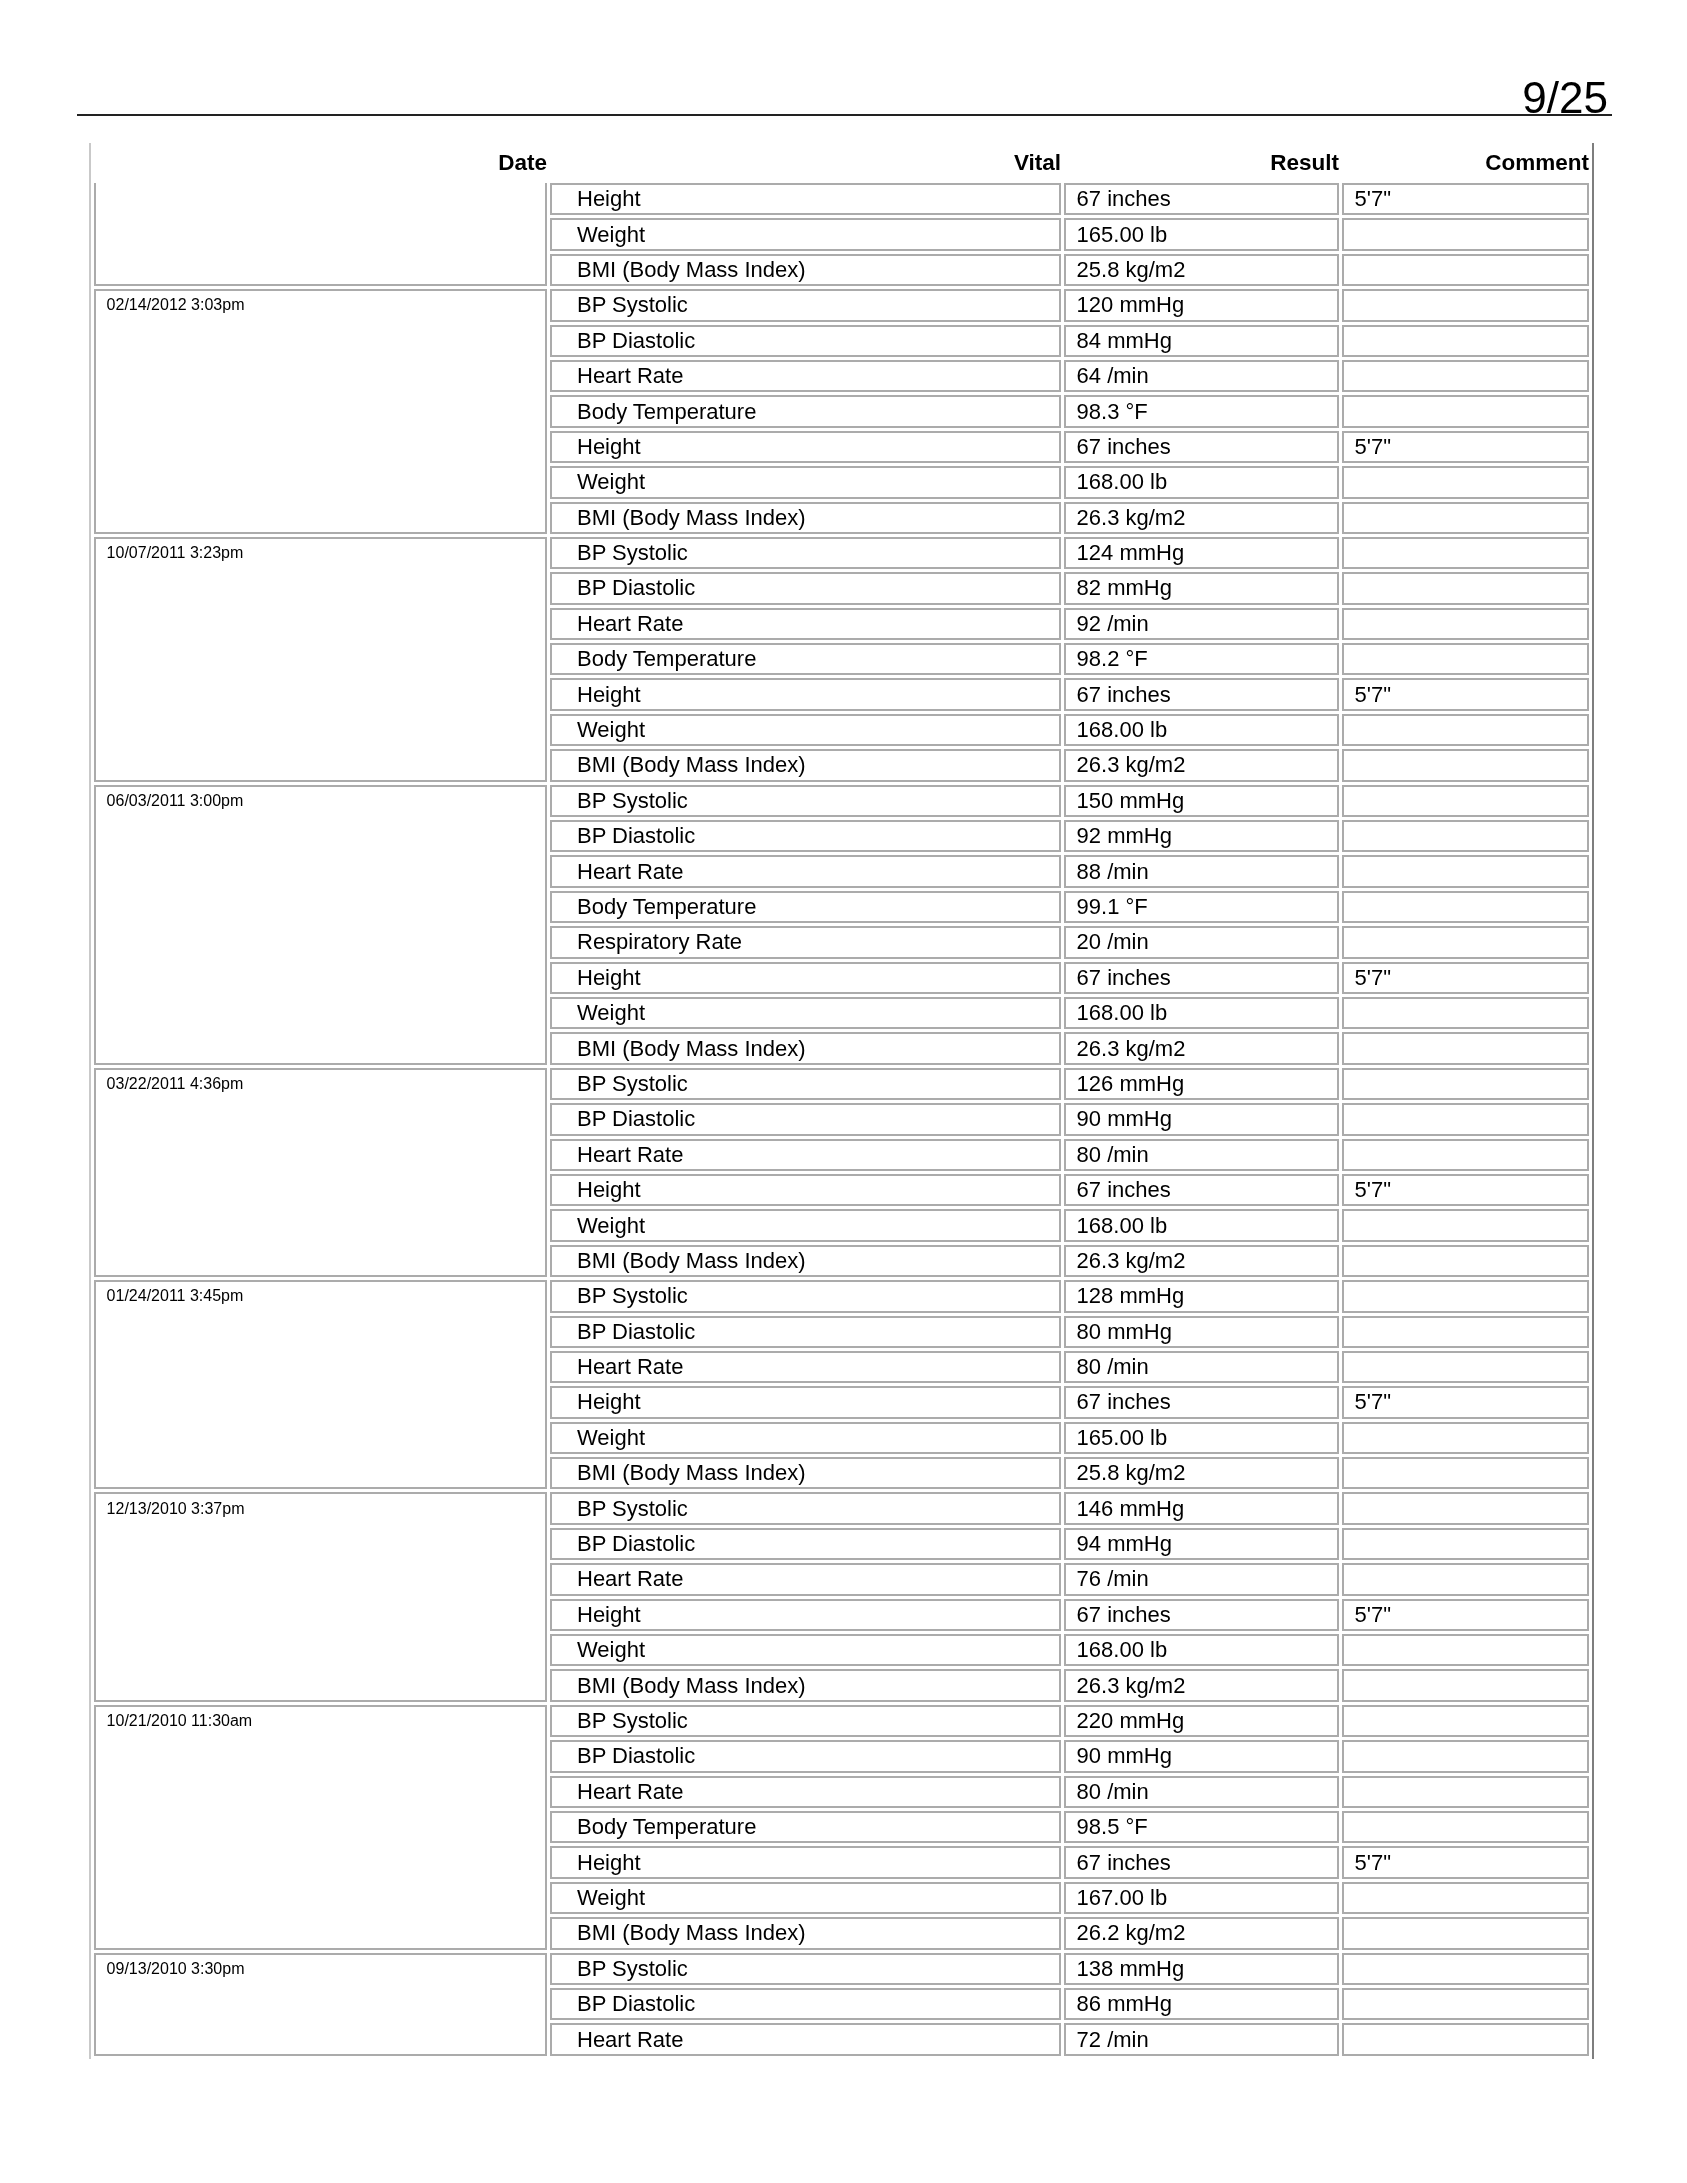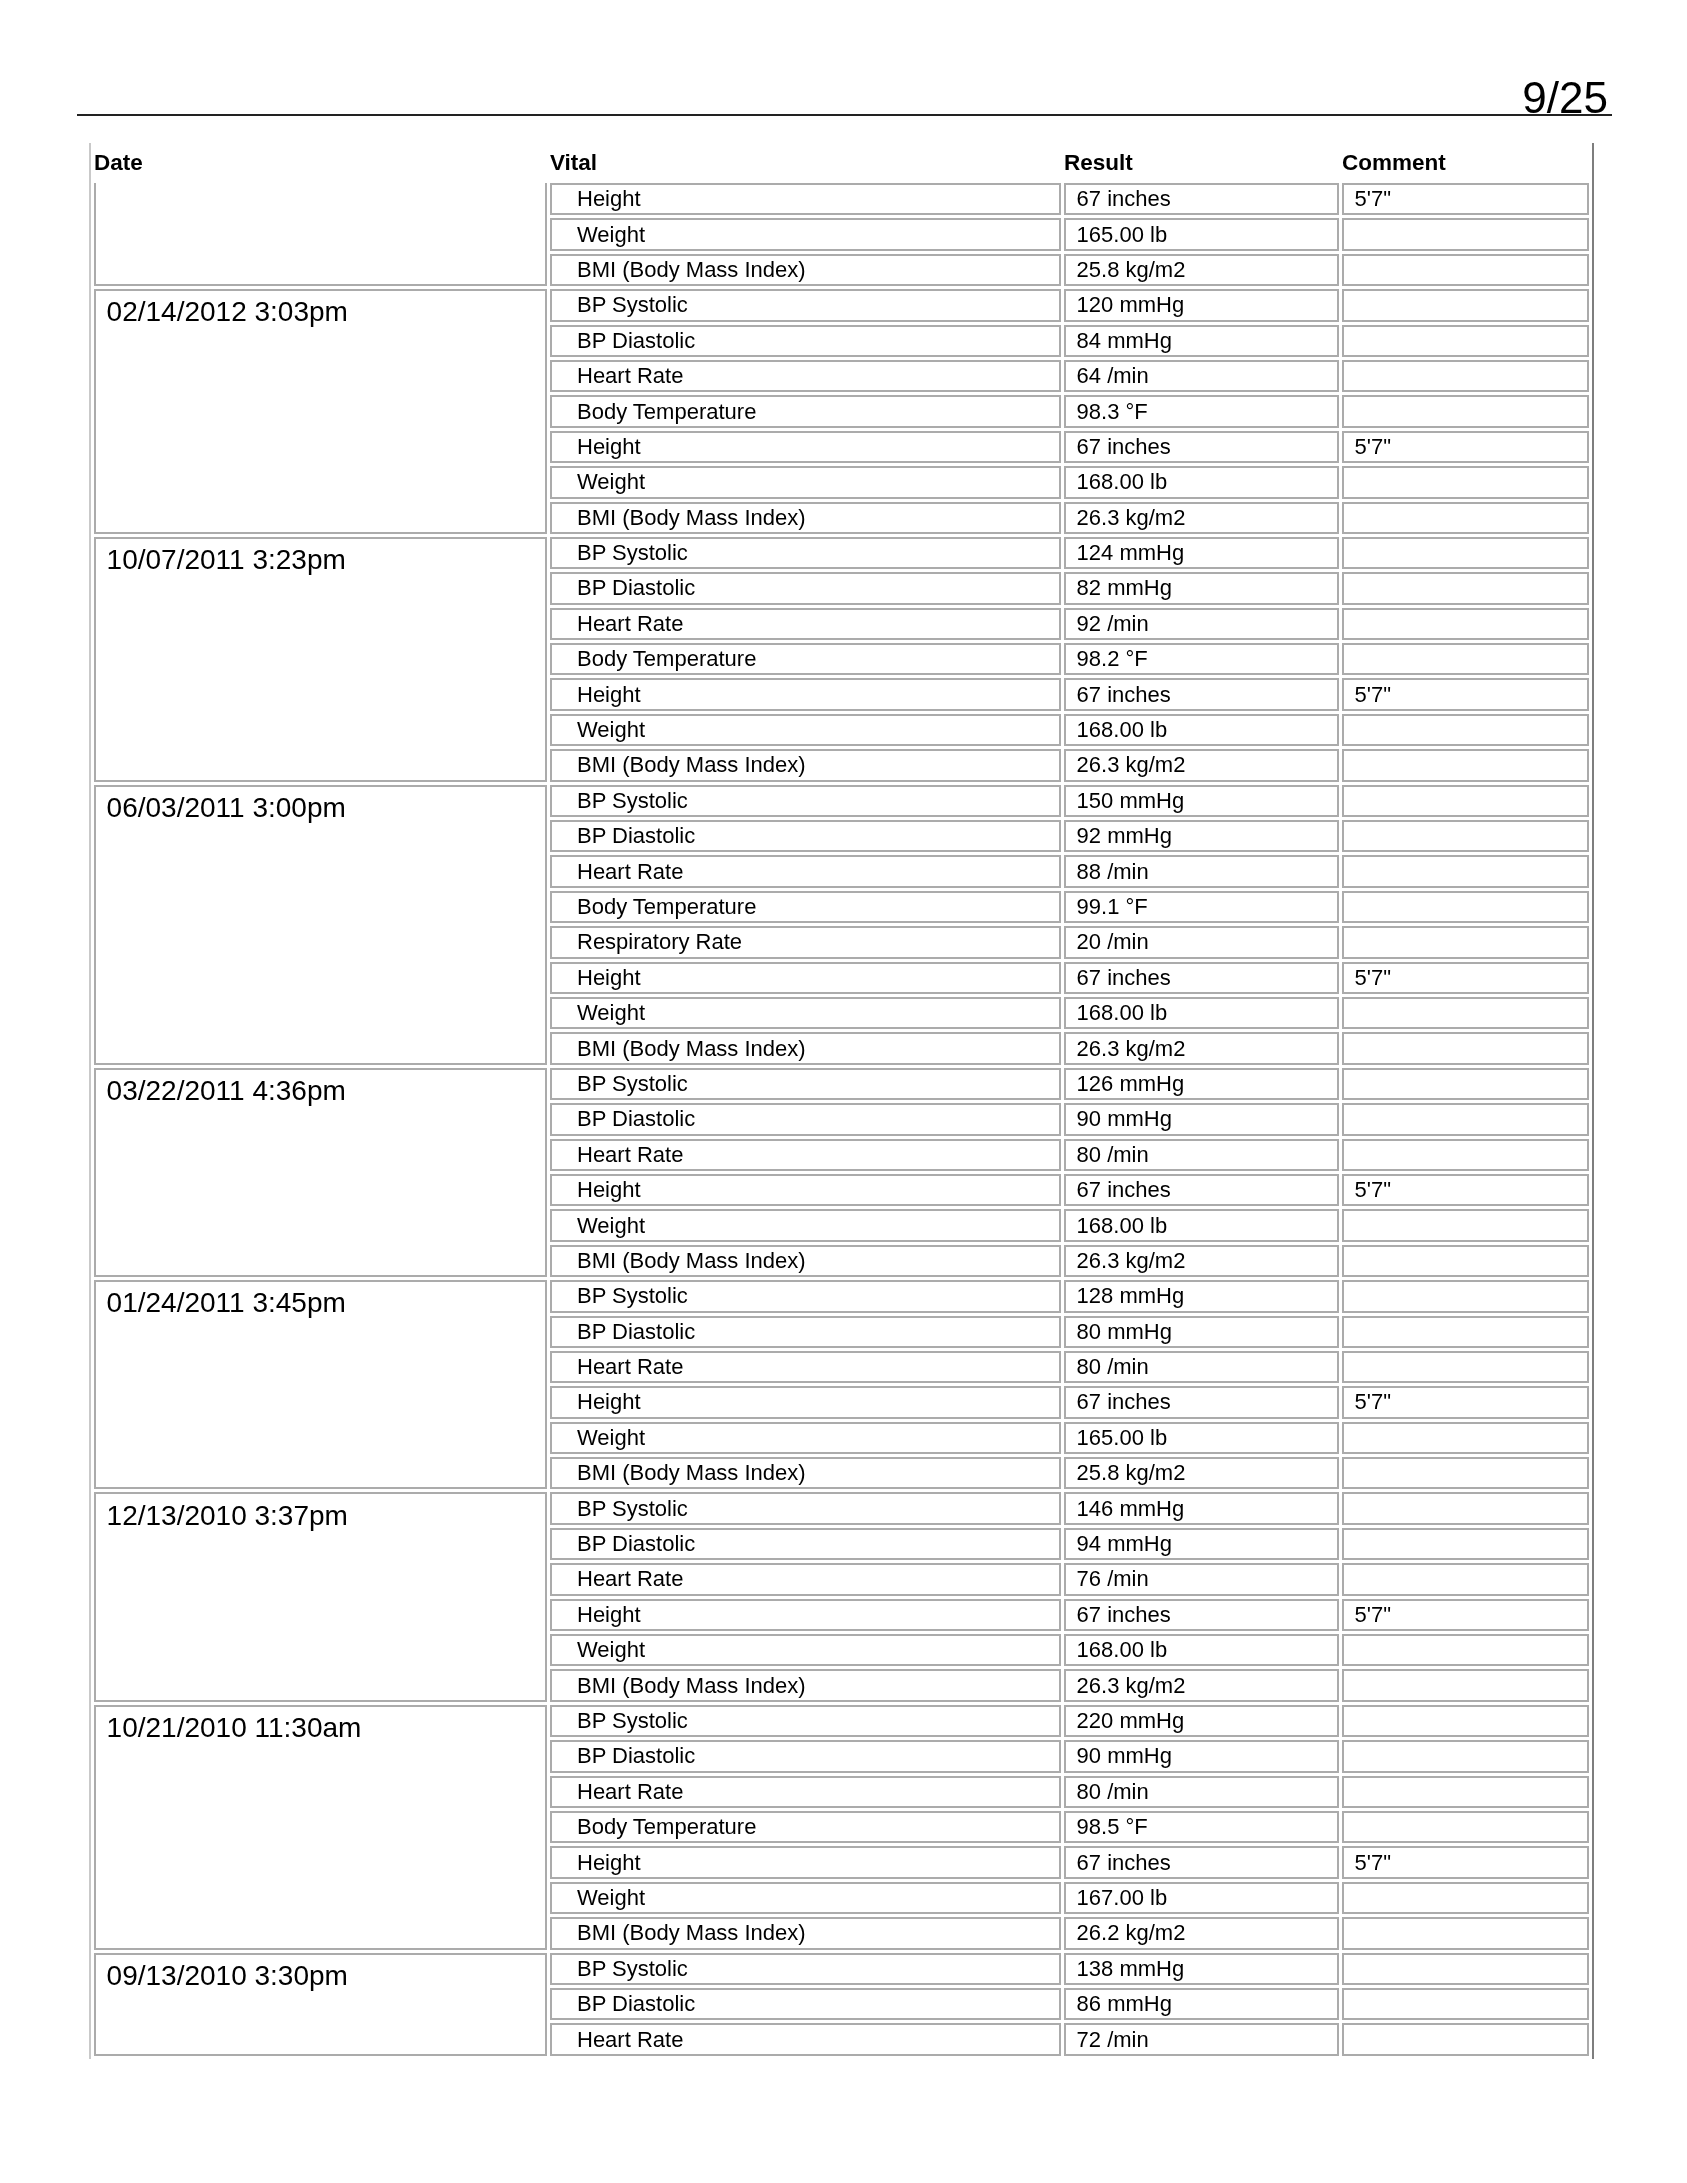--- a/index.html
+++ b/index.html
@@ -39,39 +39,39 @@
     border-right: 2.6px solid #7e7e7e;
   }
   col.c-date    { width: 453px; }
   col.c-vital   { width: 511px; }
   col.c-result  { width: 275px; }
   col.c-comment { width: 247px; }
   th {
     font-size: 22.5px;
     font-weight: bold;
     height: 34px;
-    text-align: left;
+    text-align: right;
     vertical-align: middle;
     padding: 0;
   }
   td.cell {
     border: 2px solid #ababab;
     height: 28.4px;
     font-size: 22px;
     vertical-align: middle;
     padding: 0 2.6px 0 10.6px;
     overflow: hidden;
     white-space: nowrap;
     background: #ffffff;
   }
   td.vital-cell { padding-left: 25px; }
   td.date-cell {
     border: 2px solid #ababab;
     vertical-align: top;
-    font-size: 28px;
+    font-size: 16px;
     padding: 5.3px 2.6px 0 10.6px;
     overflow: hidden;
     white-space: nowrap;
     background: #ffffff;
   }
   td.date-cell.no-top { border-top: none; }
 </style>
 </head>
 <body>
 

